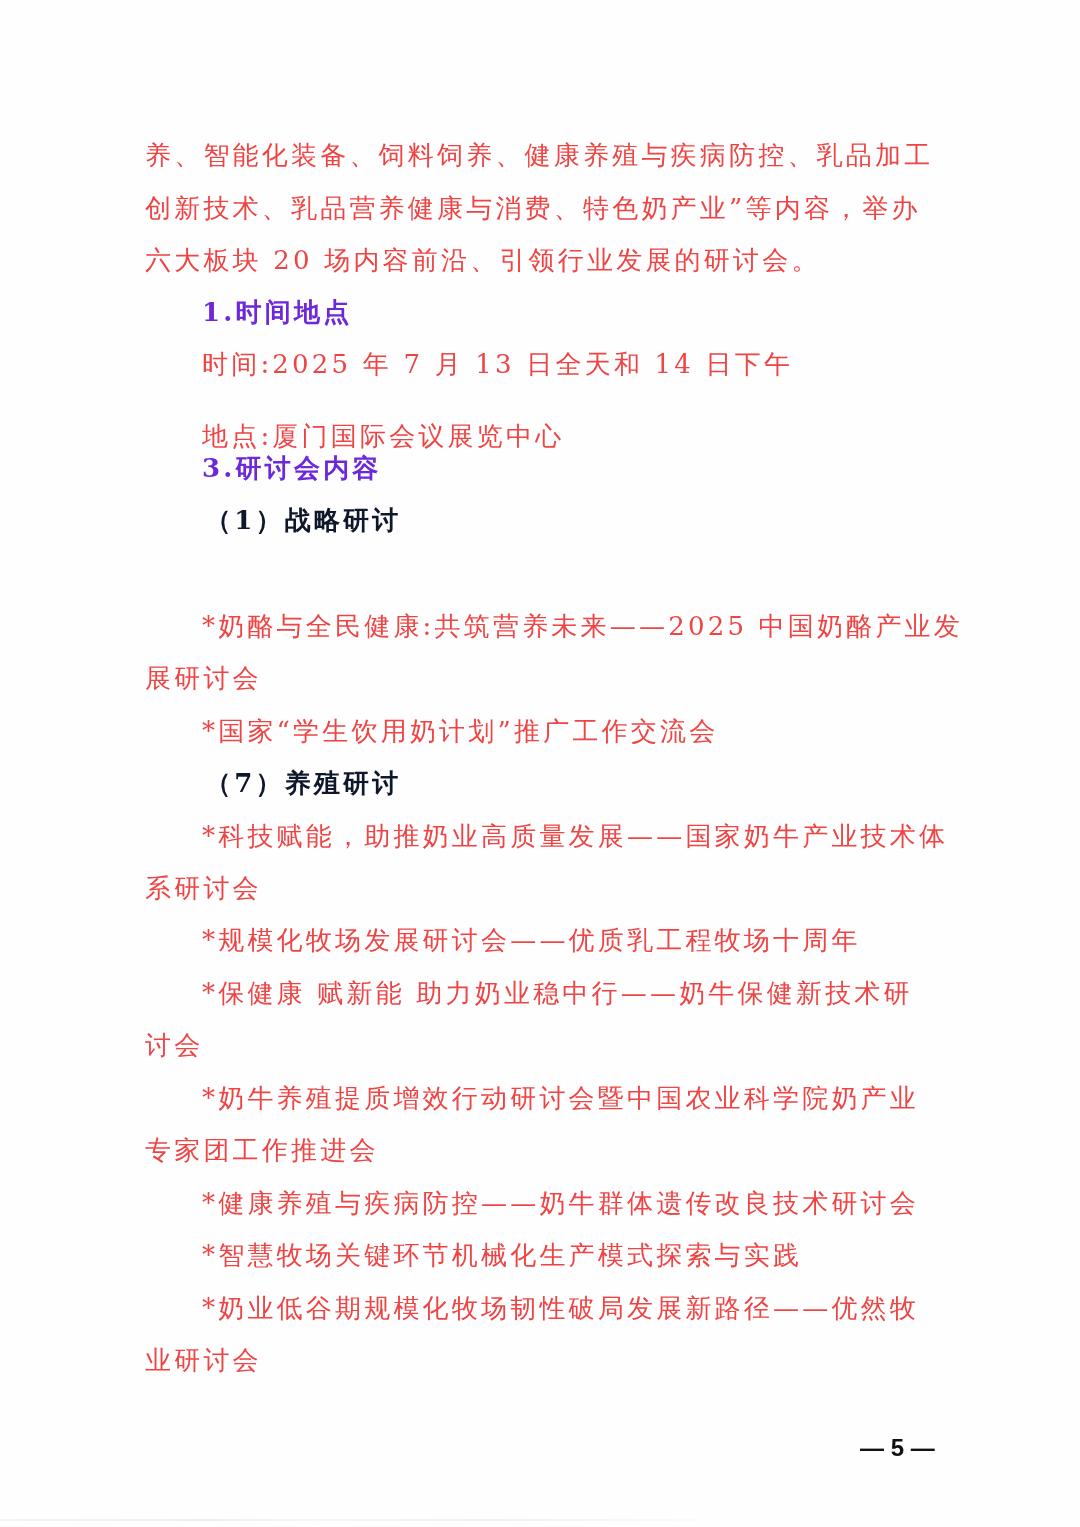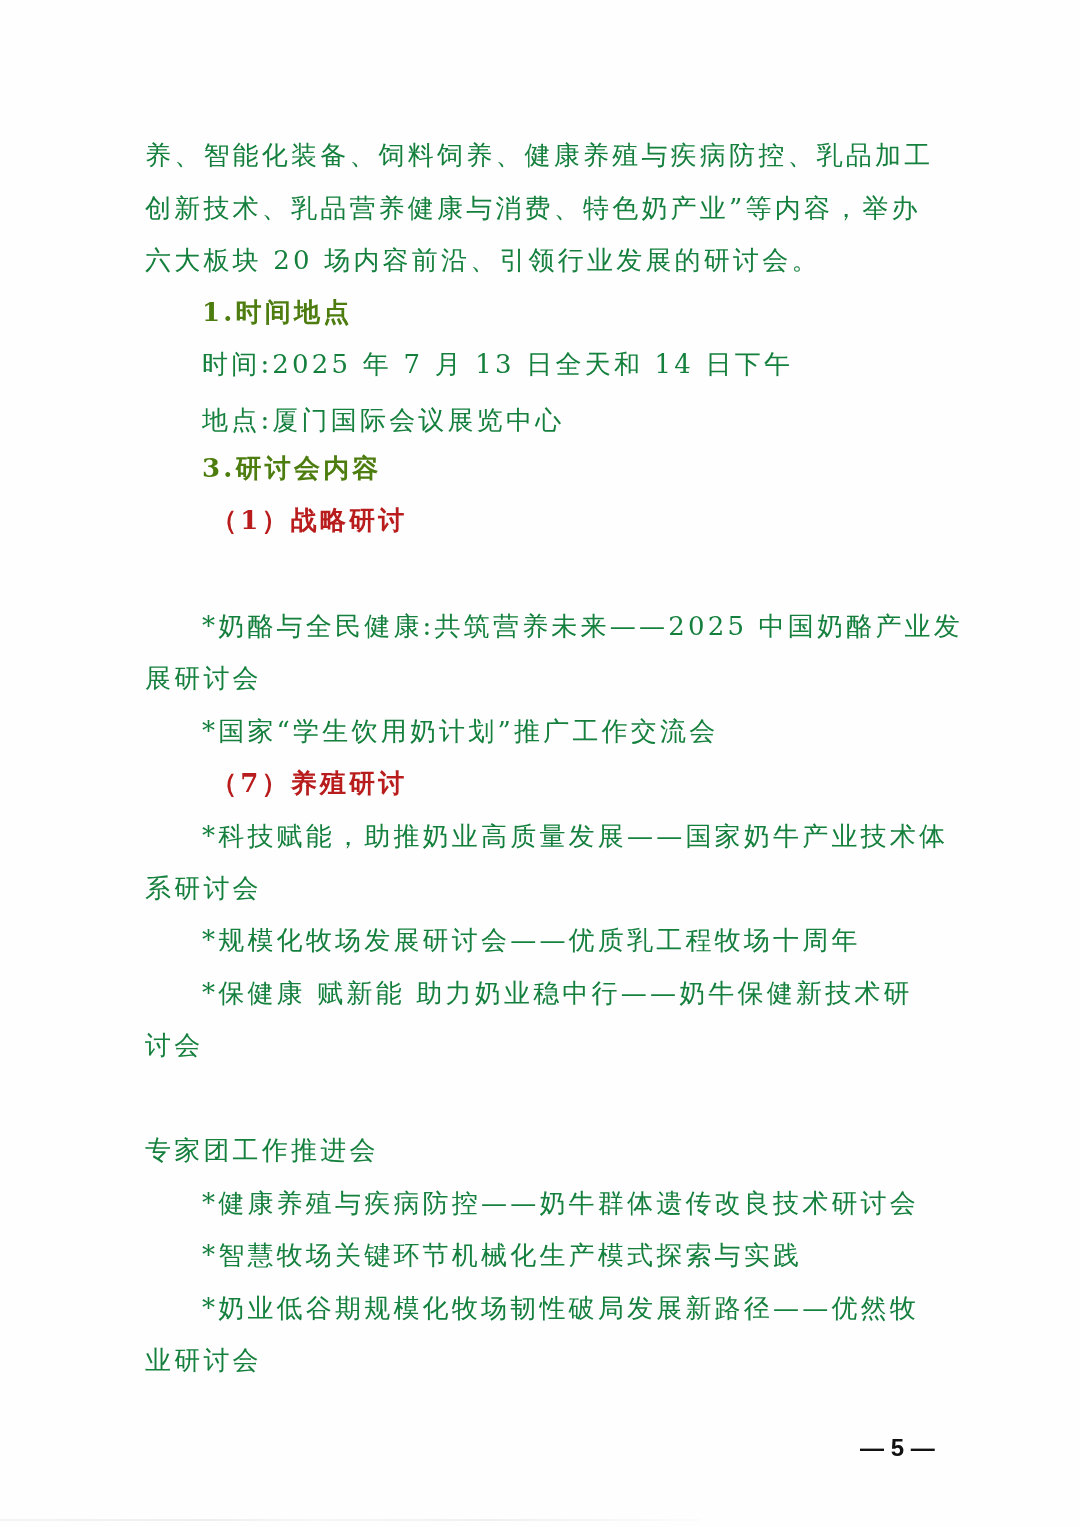--- a/index.html
+++ b/index.html
@@ -23,25 +23,25 @@
       background: #fefefe;
     }
     .line {
       position: absolute;
       left: 145px;
       height: 40px;
       line-height: 40px;
       font-size: 26px;
       letter-spacing: 3.2px;
       white-space: nowrap;
-      color: #15803d;
+      color: #ef4444;
     }
     .indent { left: 202px; }
-    .heading { font-weight: bold; color: #4d7c0f; }
-    .sub-heading { left: 211px; font-weight: bold; color: #b91c1c; }
+    .heading { font-weight: bold; color: #6d28d9; }
+    .sub-heading { left: 205px; font-weight: bold; color: #0f172a; }
     .page-number {
       position: absolute;
       left: 860px;
       top: 1430px;
       height: 36px;
       line-height: 36px;
       font-family: "Liberation Sans", "DejaVu Sans", sans-serif;
       font-size: 24px;
       font-weight: bold;
       color: #111111;
@@ -61,35 +61,36 @@
 <body>
 
 <div class="page">
 
   <div class="line" style="top:135px">养、智能化装备、饲料饲养、健康养殖与疾病防控、乳品加工</div>
   <div class="line" style="top:188px">创新技术、乳品营养健康与消费、特色奶产业”等内容，举办</div>
   <div class="line" style="top:240px">六大板块 20 场内容前沿、引领行业发展的研讨会。</div>
 
   <div class="line indent heading" style="top:292px">1.时间地点</div>
   <div class="line indent" style="top:344px">时间:2025 年 7 月 13 日全天和 14 日下午</div>
-  <div class="line indent" style="top:400px">地点:厦门国际会议展览中心</div>
+  <div class="line indent" style="top:416px">地点:厦门国际会议展览中心</div>
 
   <div class="line indent heading" style="top:448px">3.研讨会内容</div>
 
   <div class="line sub-heading" style="top:500px">（1）战略研讨</div>
   <div class="line indent" style="top:606px">*奶酪与全民健康:共筑营养未来——2025 中国奶酪产业发</div>
   <div class="line" style="top:658px">展研讨会</div>
   <div class="line indent" style="top:711px">*国家“学生饮用奶计划”推广工作交流会</div>
 
   <div class="line sub-heading" style="top:763px">（7）养殖研讨</div>
   <div class="line indent" style="top:816px">*科技赋能，助推奶业高质量发展——国家奶牛产业技术体</div>
   <div class="line" style="top:868px">系研讨会</div>
   <div class="line indent" style="top:920px">*规模化牧场发展研讨会——优质乳工程牧场十周年</div>
   <div class="line indent" style="top:973px">*保健康 赋新能 助力奶业稳中行——奶牛保健新技术研</div>
   <div class="line" style="top:1025px">讨会</div>
+  <div class="line indent" style="top:1078px">*奶牛养殖提质增效行动研讨会暨中国农业科学院奶产业</div>
   <div class="line" style="top:1130px">专家团工作推进会</div>
   <div class="line indent" style="top:1183px">*健康养殖与疾病防控——奶牛群体遗传改良技术研讨会</div>
   <div class="line indent" style="top:1235px">*智慧牧场关键环节机械化生产模式探索与实践</div>
   <div class="line indent" style="top:1288px">*奶业低谷期规模化牧场韧性破局发展新路径——优然牧</div>
   <div class="line" style="top:1340px">业研讨会</div>
 
   <div class="page-number">— 5 —</div>
 
   <div class="scan-artifact"></div>
 </div>

